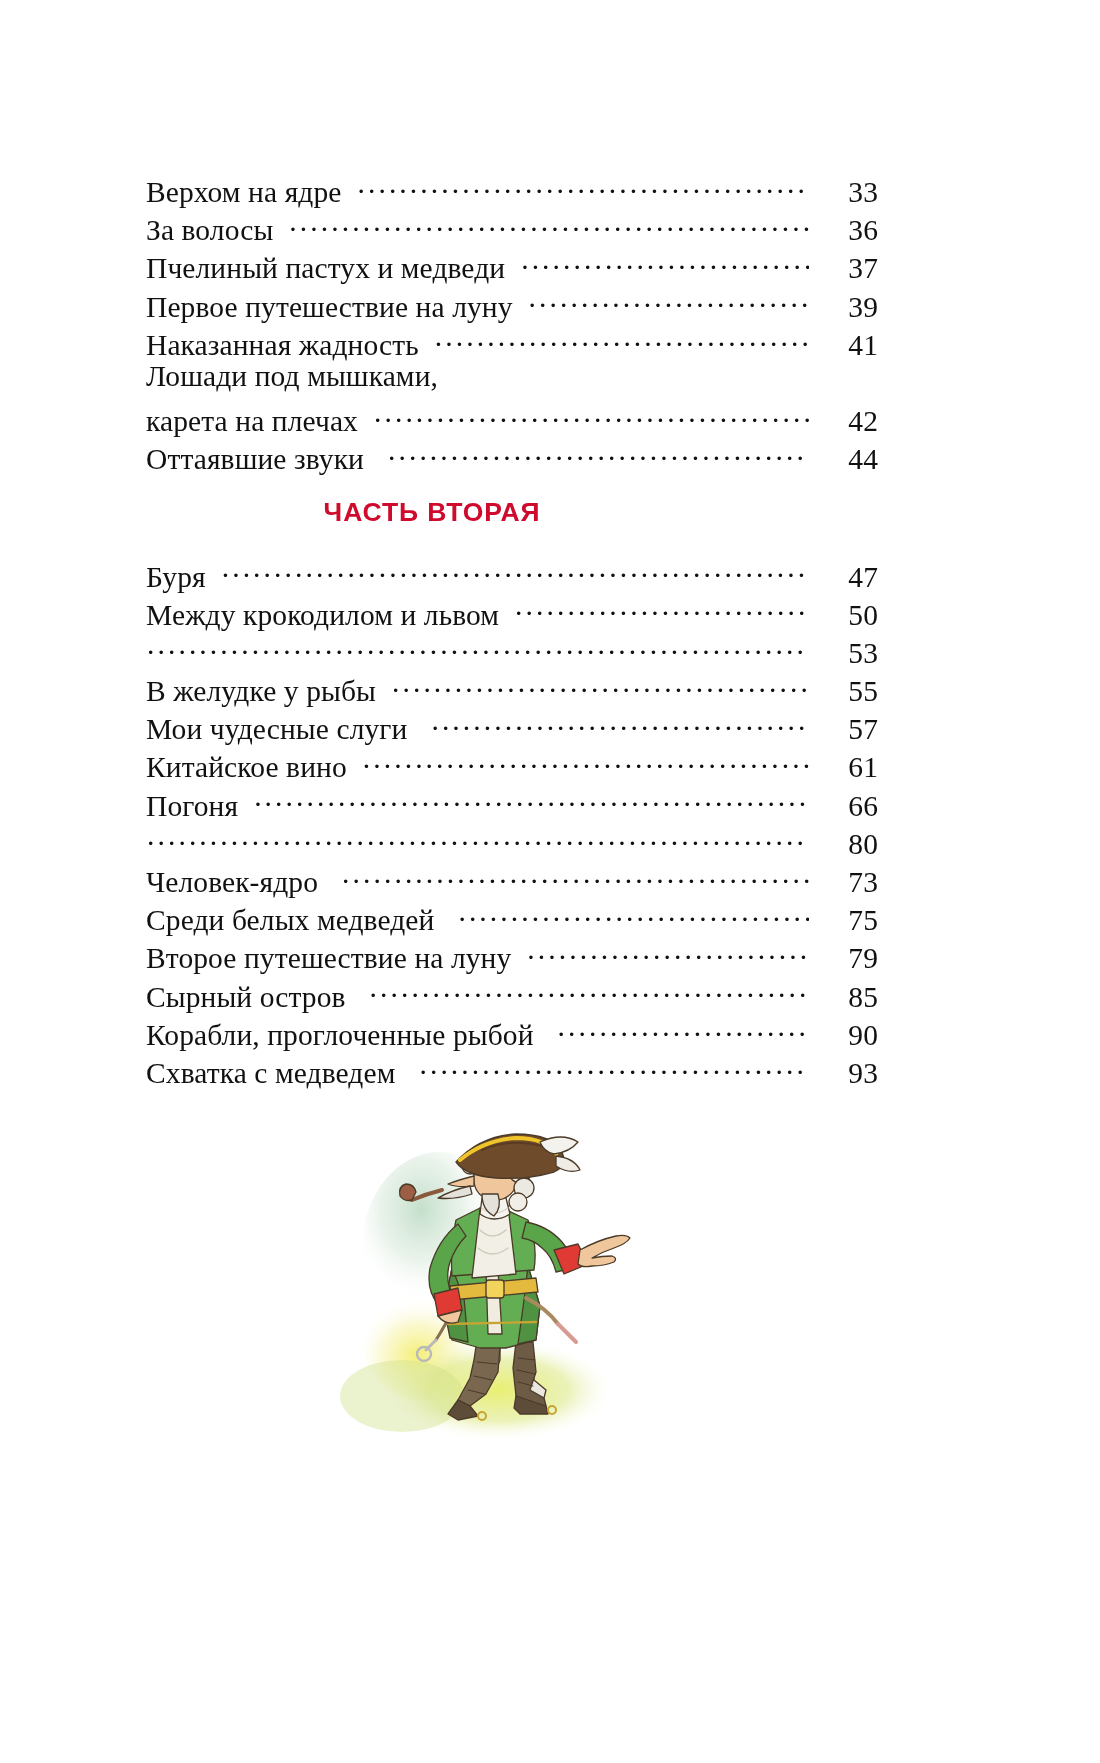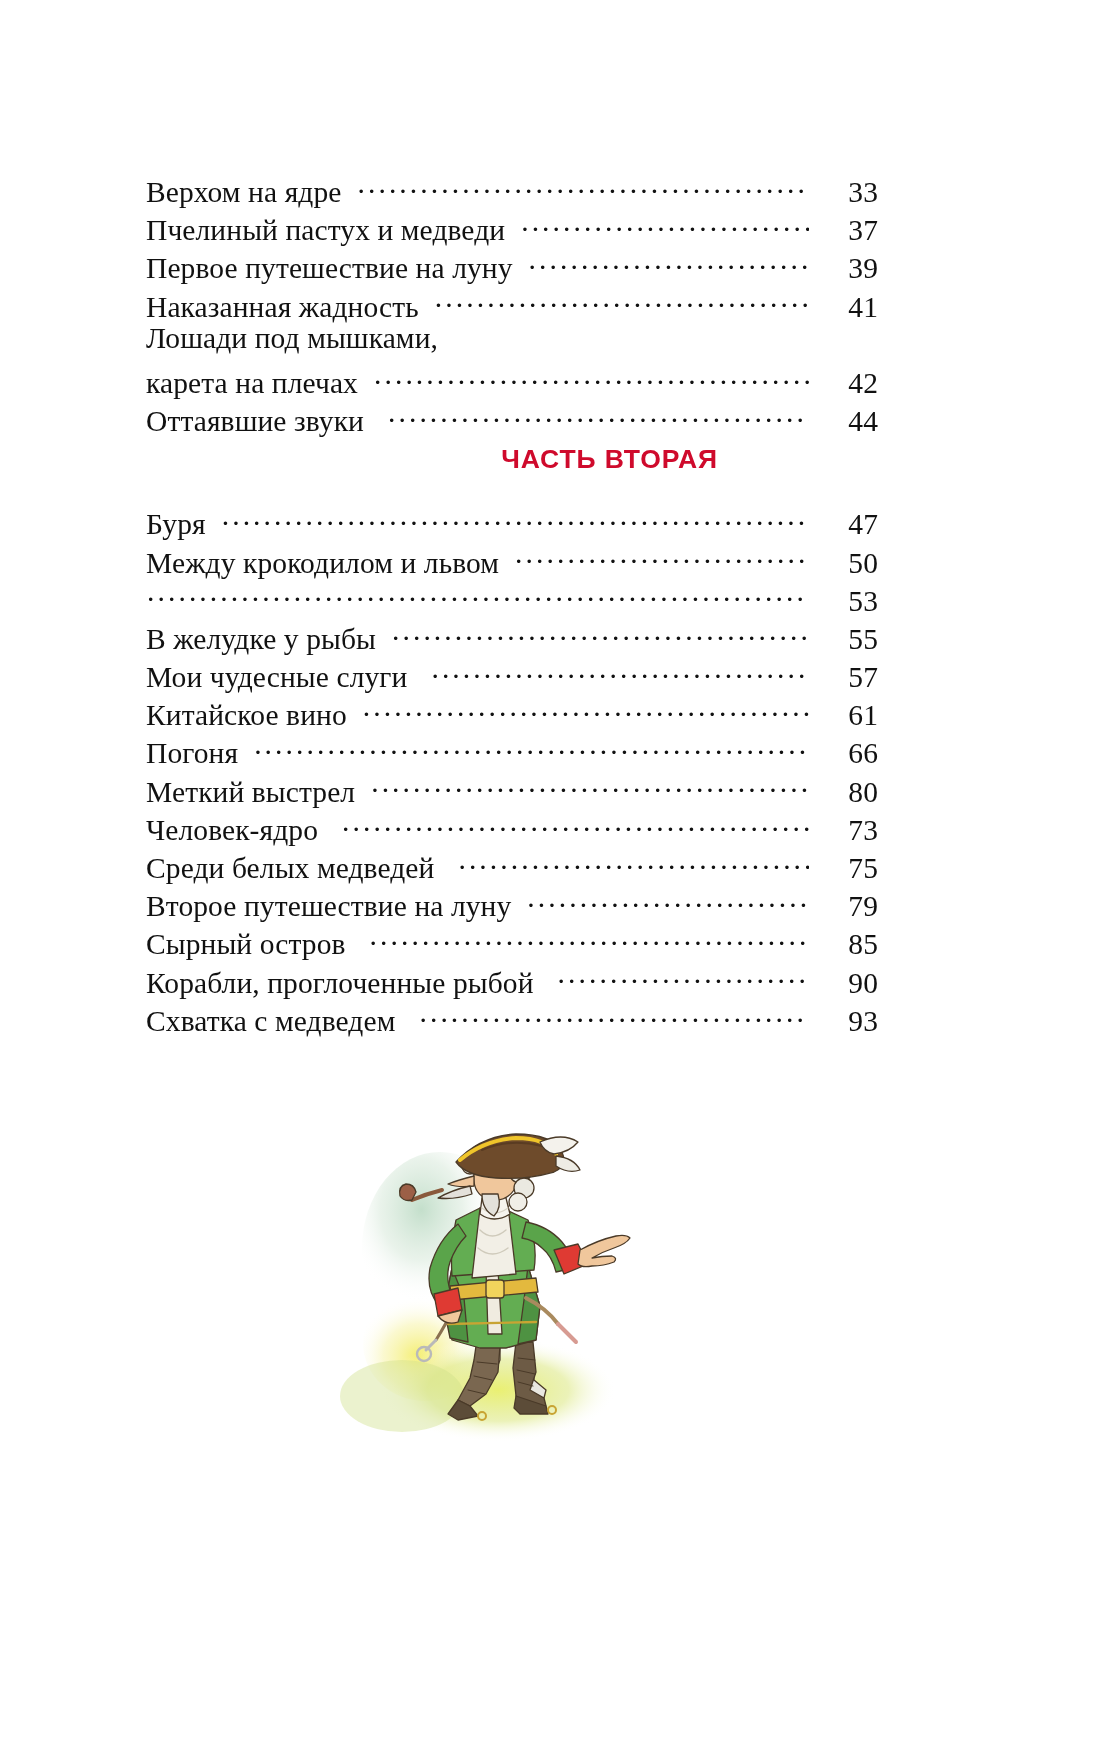--- a/index.html
+++ b/index.html
@@ -61,23 +61,23 @@
   .toc-page {
     flex: 0 0 auto;
     text-align: right;
     min-width: 52px;
     padding-left: 1px;
     margin-top: 7px;
   }
 
   
   .part-heading {
-    margin-top: 9px;
+    margin-top: 23px;
     margin-bottom: 22px;
-    text-align: right;
+    text-align: center;
     color: #cf0a2c;
     font-size: 26.5px;
     line-height: 34px;
     letter-spacing: 0.9px;
     font-family: "Liberation Sans", "DejaVu Sans", sans-serif;
     font-weight: 700;
     padding-right: 160px;
   }
 
   
@@ -98,20 +98,25 @@
   <div class="toc">
 
     <div>
 
       <div class="toc-row">
         <span class="toc-title">Верхом на ядре</span>
         <span class="toc-leader"></span>
         <span class="toc-page">33</span>
       </div>
 
+      <div class="toc-row">
+        <span class="toc-title">За волосы</span>
+        <span class="toc-leader"></span>
+        <span class="toc-page">36</span>
+      </div>
 
       <div class="toc-row">
         <span class="toc-title">Пчелиный пастух и медведи</span>
         <span class="toc-leader"></span>
         <span class="toc-page">37</span>
       </div>
 
       <div class="toc-row">
         <span class="toc-title">Первое путешествие на луну</span>
         <span class="toc-leader"></span>
@@ -182,21 +187,20 @@
         <span class="toc-page">61</span>
       </div>
 
       <div class="toc-row">
         <span class="toc-title">Погоня</span>
         <span class="toc-leader"></span>
         <span class="toc-page">66</span>
       </div>
 
       <div class="toc-row">
-        <span class="toc-title">Меткий выстрел</span>
         <span class="toc-leader"></span>
         <span class="toc-page">80</span>
       </div>
 
 
       <div class="toc-row">
         <span class="toc-title">Человек-ядро</span>
         <span class="toc-leader gapped"></span>
         <span class="toc-page">73</span>
       </div>

